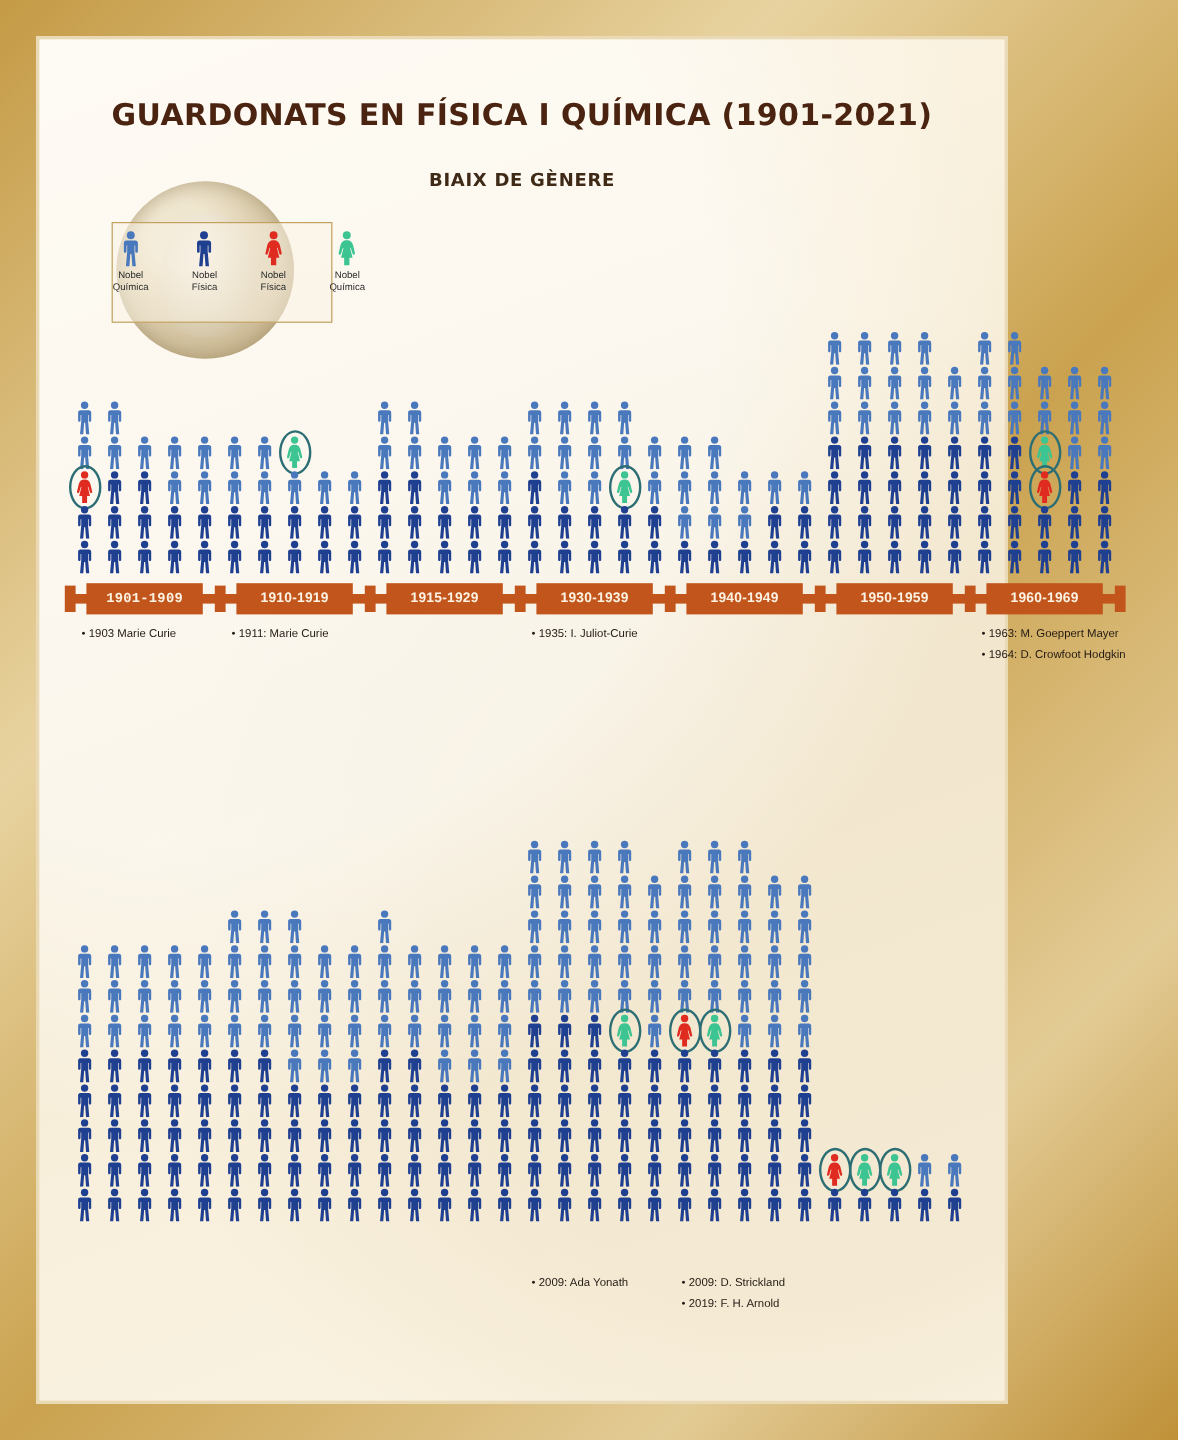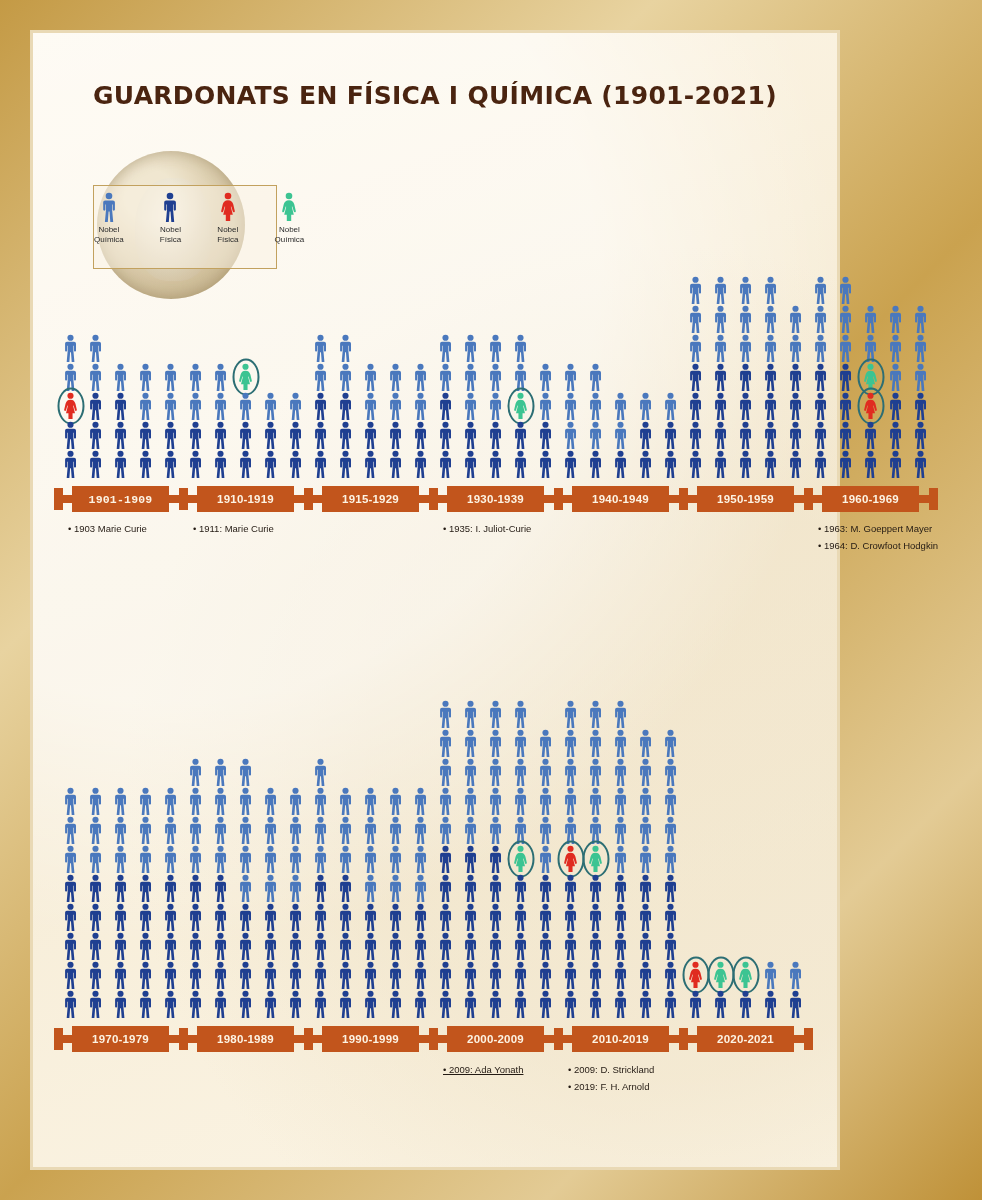--- a/index.html
+++ b/index.html
@@ -76,20 +76,21 @@
   .notes div{white-space:nowrap;}
 </style>
 </head>
 <body>
 
 <div id="frame">
   <div id="inner">
     <div id="paper"></div>
 
     <div class="title">GUARDONATS EN  FÍSICA I QUÍMICA (1901-2021)</div>
+    <div class="subtitle">BIAIX DE GÈNERE</div>
 
     <div id="medal">
         <div class="face"></div>
       </div>
     <div id="legend">
       <div class="legend-row" id="legend-row">
           <div class="legend-cell">
             <span class="fig">
               <svg width="20" height="30" viewBox="0 0 20 30">
                 <circle cx="10" cy="4" r="3.3" fill="#4a78bd"></circle>
@@ -3651,37 +3652,21 @@
               <div class="cellbox">
                 <span class="fig">
                   <svg width="19" height="28" viewBox="0 0 20 30">
                     <circle cx="10" cy="4" r="3.3" fill="#1f3f91"></circle>
                     <path d="M6.2 8.4h7.6c1.3 0 2.1.8 2.1 2.1v7.1c0 1.5-2.2 1.5-2.2 0v-5h-.6v5.2l1.1 12.2h-2.9l-.8-10.4h-.9l-.8 10.4H5.9L7 17.8v-5.2h-.6v5c0 1.5-2.2 1.5-2.2 0v-7.1c0-1.3.8-2.1 2-2.1z" fill="#1f3f91"></path>
                   </svg>
                 </span>
               </div>
             </div>
           </div>
-          <div class="tl" style="left: 25px; top: 995px; width: 750px;">
-            <div class="rail"></div>
-            <div class="tick" style="left: -4px;"></div>
-            <div class="tick" style="left: 121px;"></div>
-            <div class="tick" style="left: 246px;"></div>
-            <div class="tick" style="left: 371px;"></div>
-            <div class="tick" style="left: 496px;"></div>
-            <div class="tick" style="left: 621px;"></div>
-            <div class="tick" style="left: 746px;"></div>
-            <div class="chip" style="left: 14px; width: 97px;">1970-1979</div>
-            <div class="chip" style="left: 139px; width: 97px;">1980-1989</div>
-            <div class="chip" style="left: 264px; width: 97px;">1990-1999</div>
-            <div class="chip" style="left: 389px; width: 97px;">2000-2009</div>
-            <div class="chip" style="left: 514px; width: 97px;">2010-2019</div>
-            <div class="chip" style="left: 639px; width: 97px;">2020-2021</div>
-          </div>
-          <div class="notes" style="left: 410px; top: 1028px; text-decoration: underline;">
+          <div class="notes" style="left: 410px; top: 1028px;">
             <div>• 2009: Ada Yonath</div>
           </div>
           <div class="notes" style="left: 535px; top: 1028px;">
             <div>• 2009: D. Strickland</div>
             <div>• 2019: F. H. Arnold</div>
           </div>
         </div>
       </div>
   </div>
 </div>

